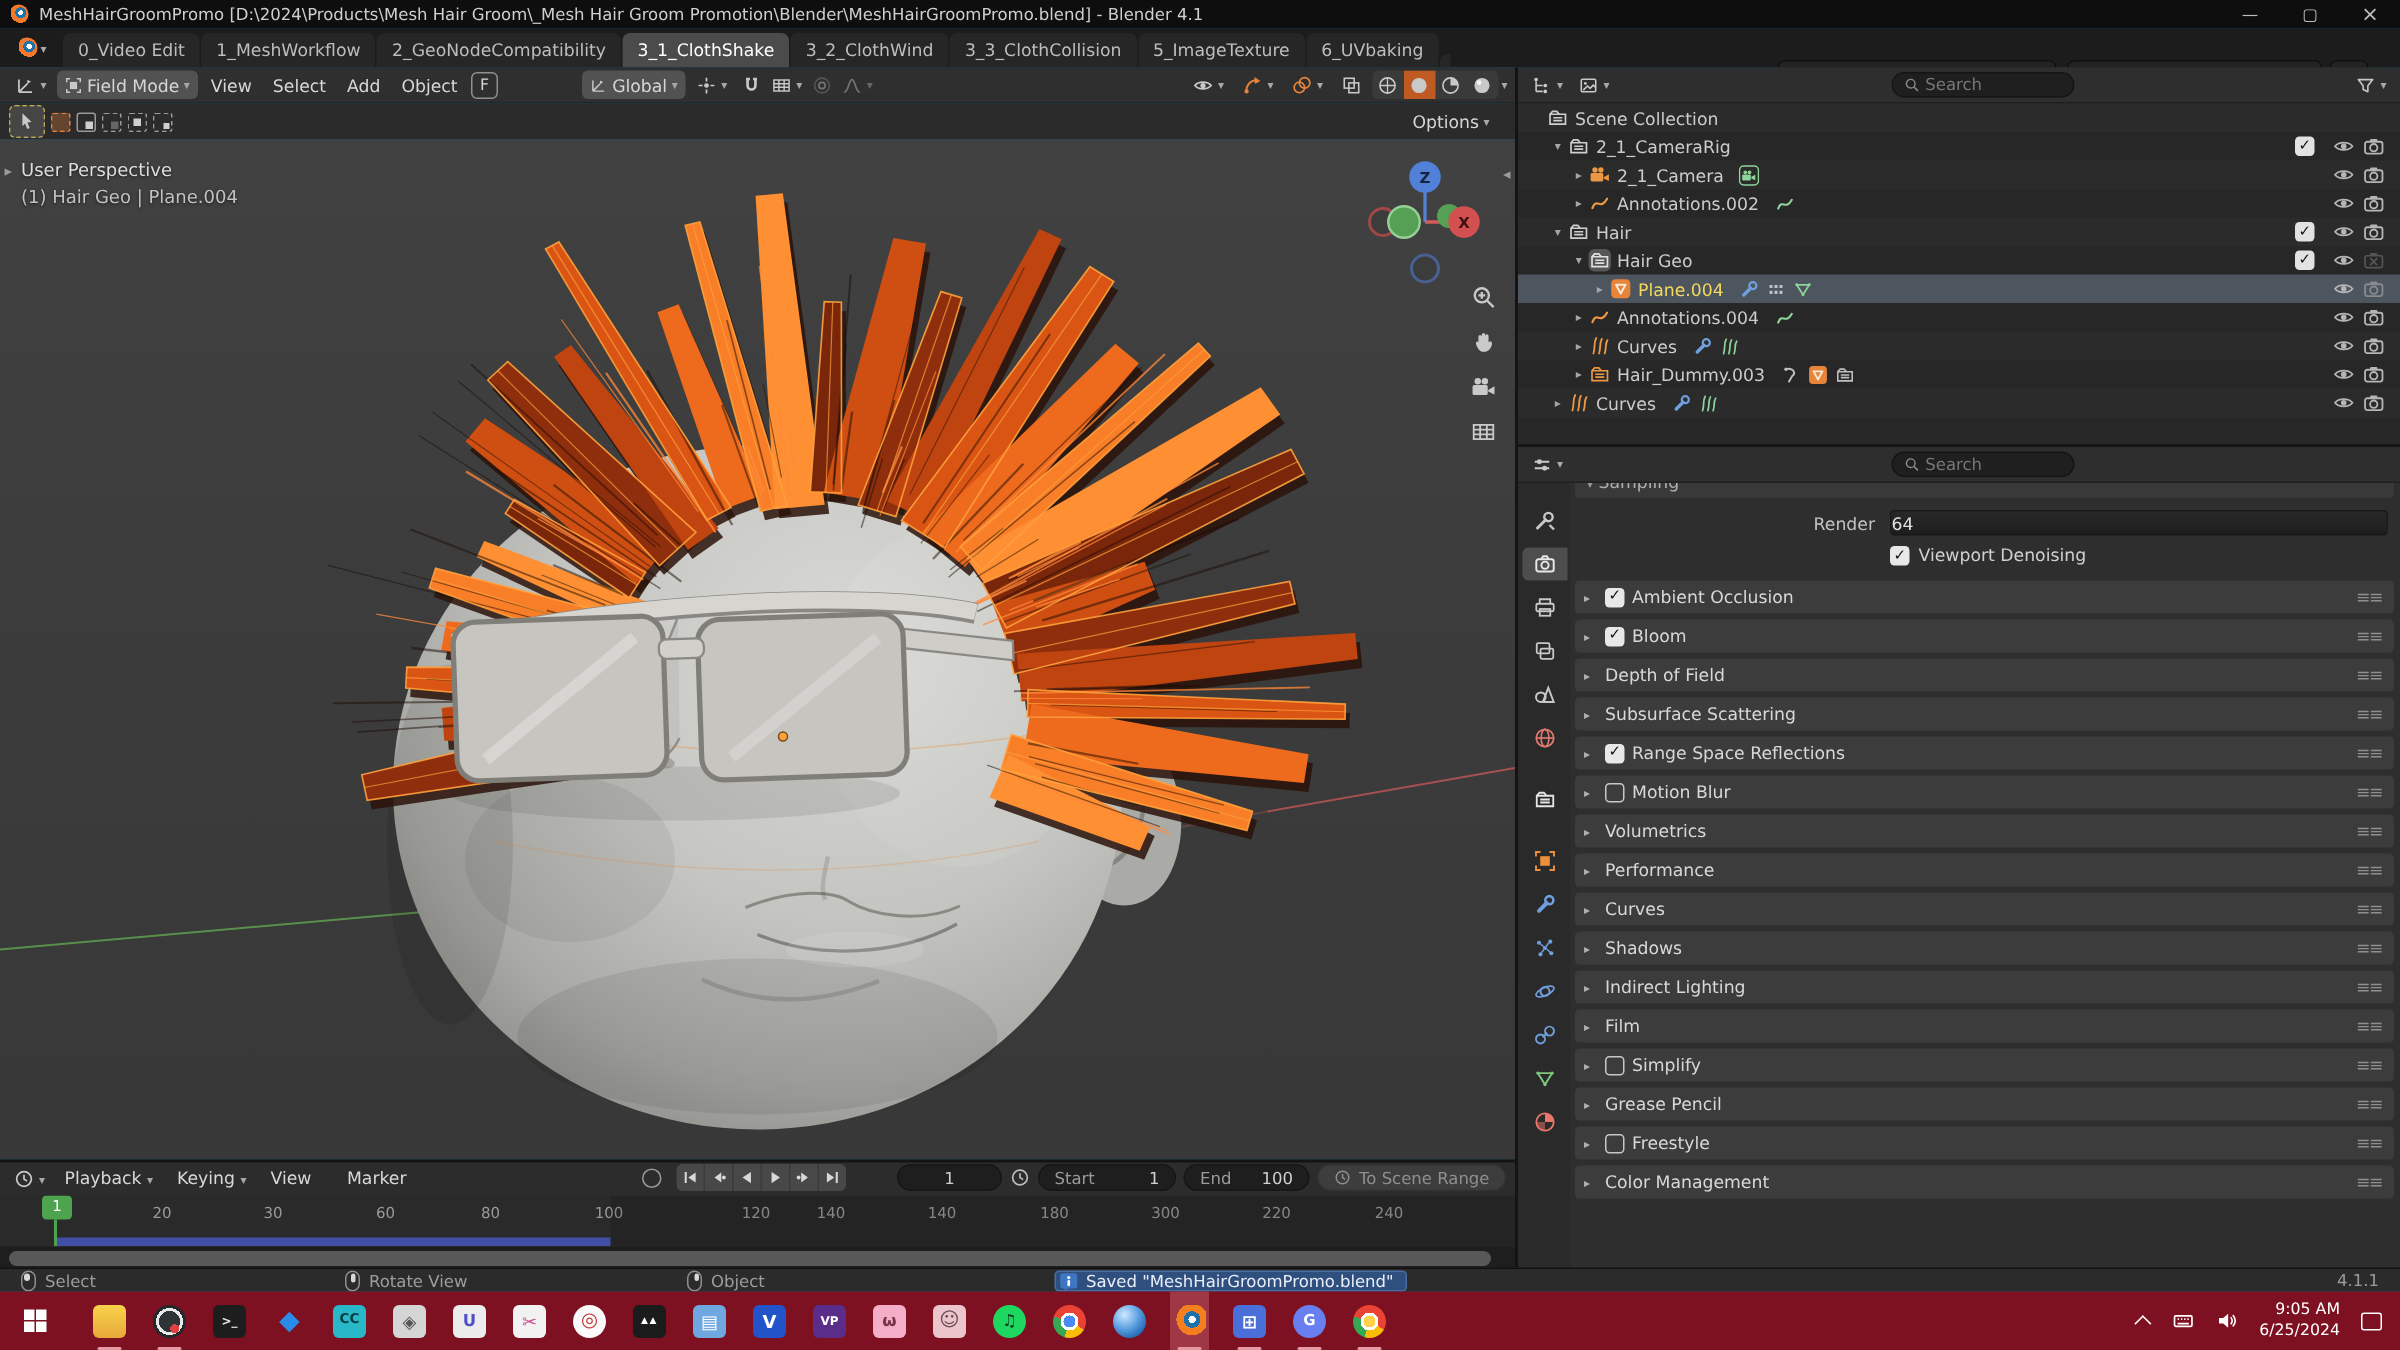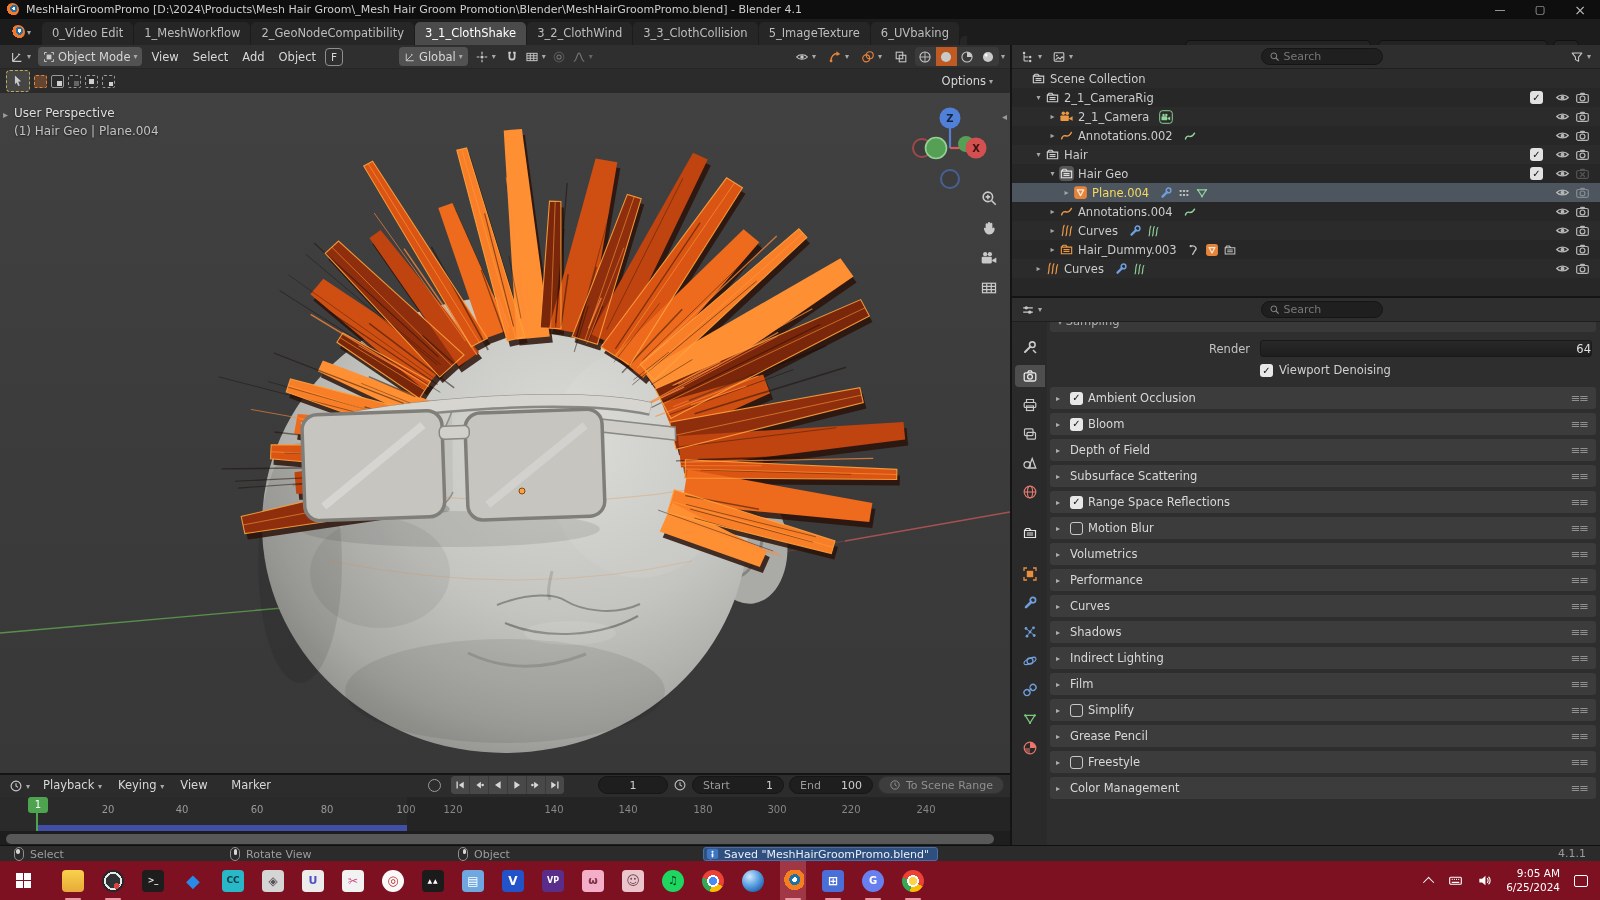--- a/index.html
+++ b/index.html
@@ -72,21 +72,21 @@
   #ptabs{position:absolute;left:0;top:24px;bottom:0;width:35px;background:#2a2a2a;display:flex;flex-direction:column;align-items:center;padding-top:14px;gap:7px}
   .ptab{width:30px;height:22px;display:flex;align-items:center;justify-content:center;border-radius:4px 0 0 4px}
   .ptab svg{width:16px;height:16px}
   .ptab[data-active="true"]{background:#4e4e4e}
   .ptab[data-gap="true"]{margin-top:12px}
   #pbody{position:absolute;left:35px;right:0;top:24px;bottom:0;background:#2e2e2e;padding:0 4px 0 3px;overflow:hidden}
   .sampclip{height:10px;overflow:hidden;background:#3c3c3c;border-radius:0 0 3px 3px;margin-bottom:8px;opacity:.8}
   .sampclip>div{margin-top:-11px;padding-left:8px;color:#d0d0d0;line-height:20px;font-size:11.5px}
   .valrow{display:flex;align-items:center;height:17px;margin:0 4px 2px 0}
   .vlabel{width:200px;text-align:right;margin-right:10px;color:#c2c2c2;font-size:11.5px}
-  .vfield{flex:1;height:17px;background:linear-gradient(#282828,#1e1e1e);border-radius:3px;display:flex;align-items:center;justify-content:flex-end;color:#e0e0e0;font-size:11.5px;border:1px solid #191919}
+  .vfield{flex:1;height:17px;background:linear-gradient(#282828,#1e1e1e);border-radius:3px;display:flex;align-items:center;justify-content:flex-start;color:#e0e0e0;font-size:11.5px;border:1px solid #191919}
   .cbrow{display:flex;align-items:center;gap:6px;margin:6px 0 10px 210px;color:#d0d0d0;font-size:11.5px}
   .cb{width:13px;height:13px;border-radius:3px;background:#e8e8e8;color:#111;font-size:10px;font-weight:bold;line-height:13px;text-align:center}
   .panel{display:flex;align-items:center;height:22px;background:#3c3c3c;border-radius:3px;margin-bottom:4px;padding:0 8px 0 6px;font-size:11.5px;color:#d8d8d8}
   .parrow{width:14px;font-size:8px;color:#b0b0b0}
   .pcheck{width:13px;height:13px;border-radius:3px;background:#e8e8e8;color:#111;font-size:10px;font-weight:bold;line-height:12px;text-align:center;margin-right:5px}
   .panel[data-cb="unchecked"] .pcheck{background:transparent;border:1.5px solid #c8c8c8}
   .panel[data-cb="unchecked"] .pcheck i{visibility:hidden}
   .pcheck i{font-style:normal}
   .grip{margin-left:auto;color:#8f8f8f;letter-spacing:-1px}
   
@@ -470,21 +470,21 @@
     <span class="hbtn">
         <svg class="micon">
           <use href="#i-view3d"></use>
         </svg>
         <span class="caret">▾</span>
       </span>
     <span class="hbtn pill">
         <svg class="micon" style="width:12px;height:12px">
           <use href="#i-p-object"></use>
         </svg>
-        <span>Object Mode</span>
+        <span>Field Mode</span>
         <span class="caret">▾</span>
       </span>
     <span><span class="menu" style="line-height:24px;padding:0 7px">View</span><span class="menu" style="line-height:24px;padding:0 7px">Select</span><span class="menu" style="line-height:24px;padding:0 7px">Add</span><span class="menu" style="line-height:24px;padding:0 7px">Object</span></span>
     <span class="fbtn">F</span>
     <span style="width:52px"></span>
     <span class="hbtn pill">
         <svg class="micon" style="width:12px;height:12px">
           <use href="#i-view3d"></use>
         </svg>
         <span>Global</span>
@@ -1493,25 +1493,25 @@
             <svg class="micon" style="width:12px;height:12px;color:#8f8f8f">
               <use href="#i-clock"></use>
             </svg>
             <span>To Scene Range</span>
           </span>
       </div>
     </div>
     <div id="ruler">
       <div>
           <span class="tick" style="left:93px">20</span>
-          <span class="tick" style="left:167px">40</span>
+          <span class="tick" style="left:167px">30</span>
           <span class="tick" style="left:242px">60</span>
           <span class="tick" style="left:312px">80</span>
           <span class="tick" style="left:391px">100</span>
-          <span class="tick" style="left:438px">120</span>
+          <span class="tick" style="left:489px">120</span>
           <span class="tick" style="left:539px">140</span>
           <span class="tick" style="left:613px">140</span>
           <span class="tick" style="left:688px">180</span>
           <span class="tick" style="left:762px">300</span>
           <span class="tick" style="left:836px">220</span>
           <span class="tick" style="left:911px">240</span>
         </div>
       <div id="rangedark"></div>
       <div id="rangebar"></div>
       <div id="phline"></div>

